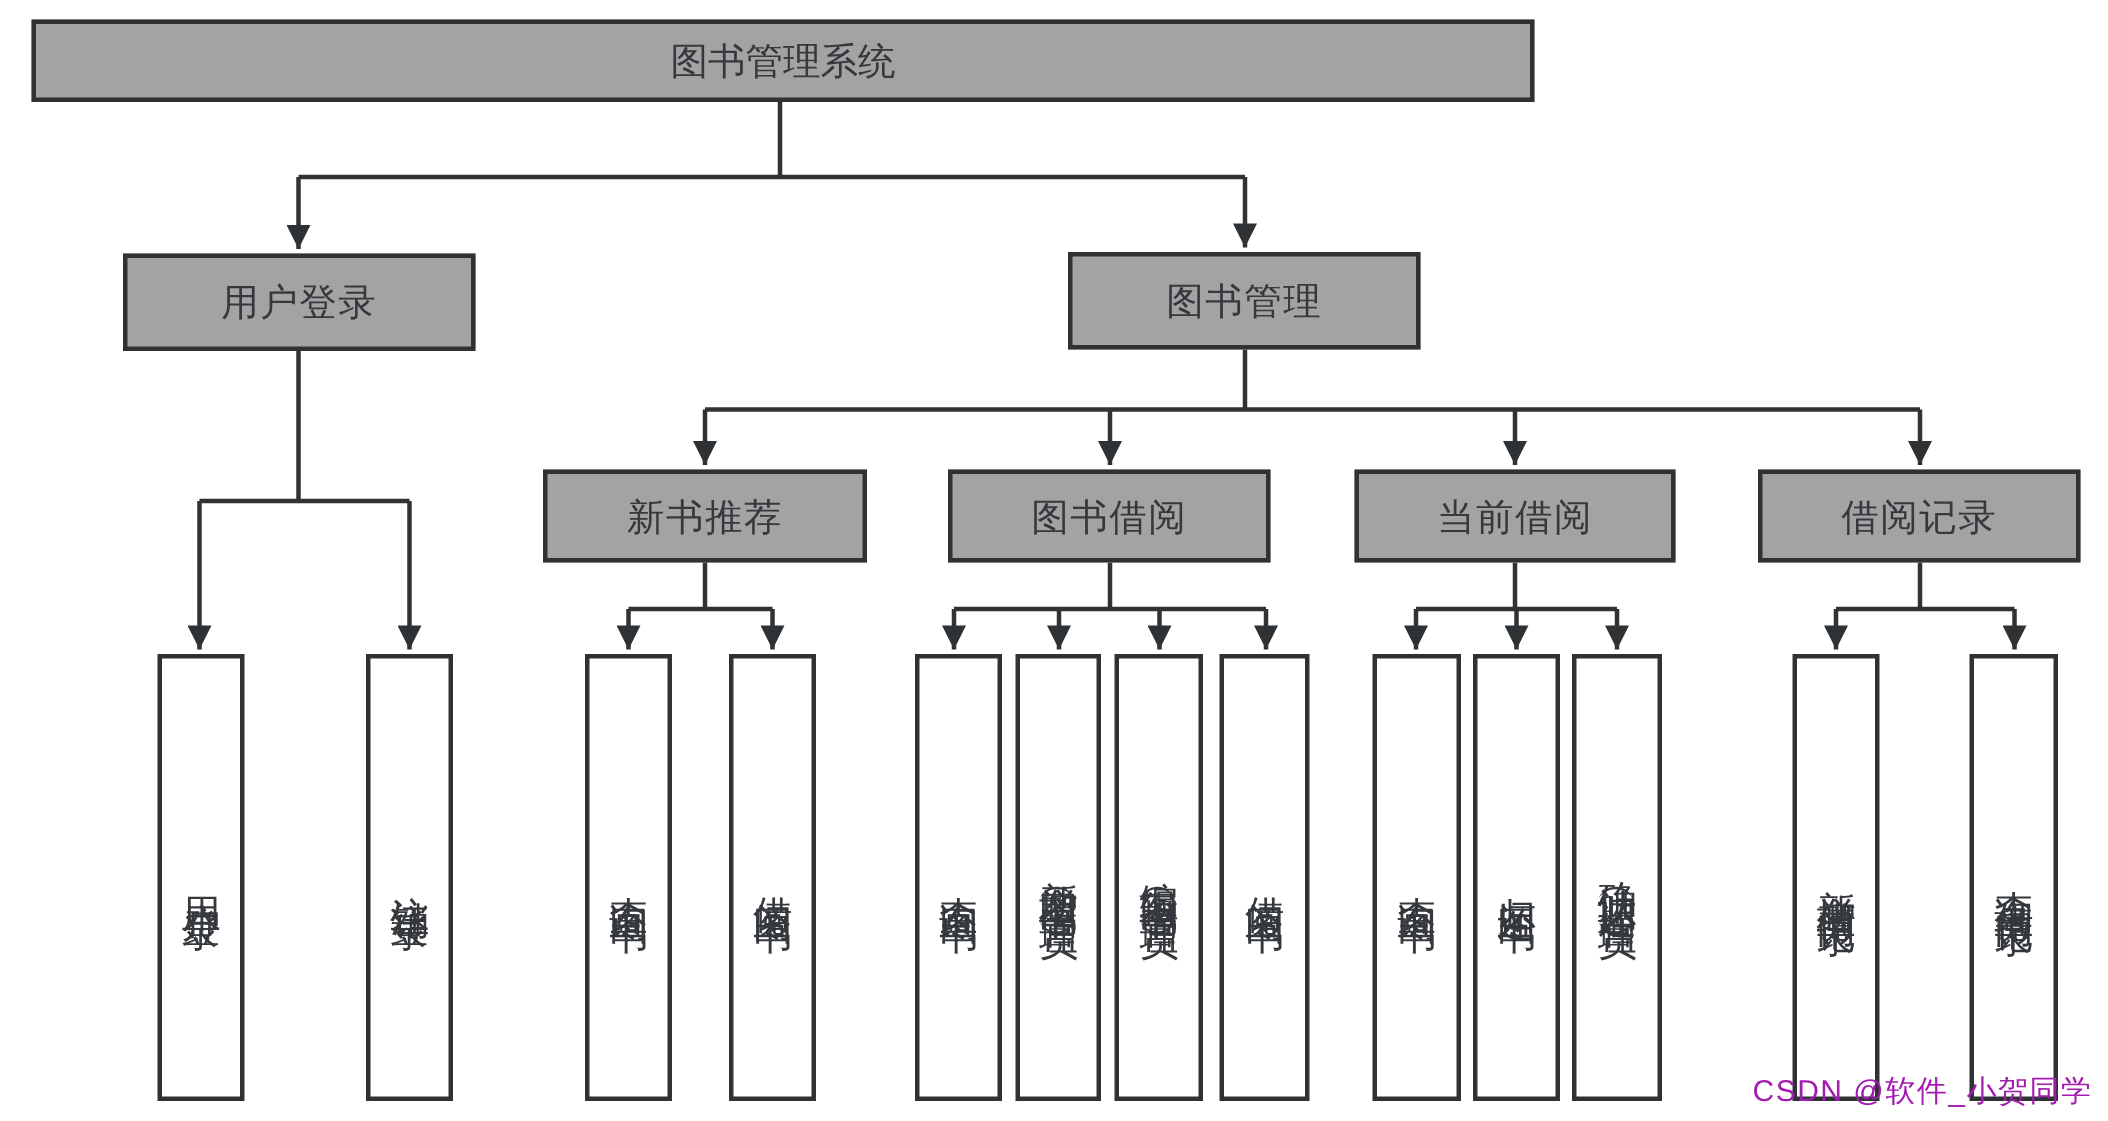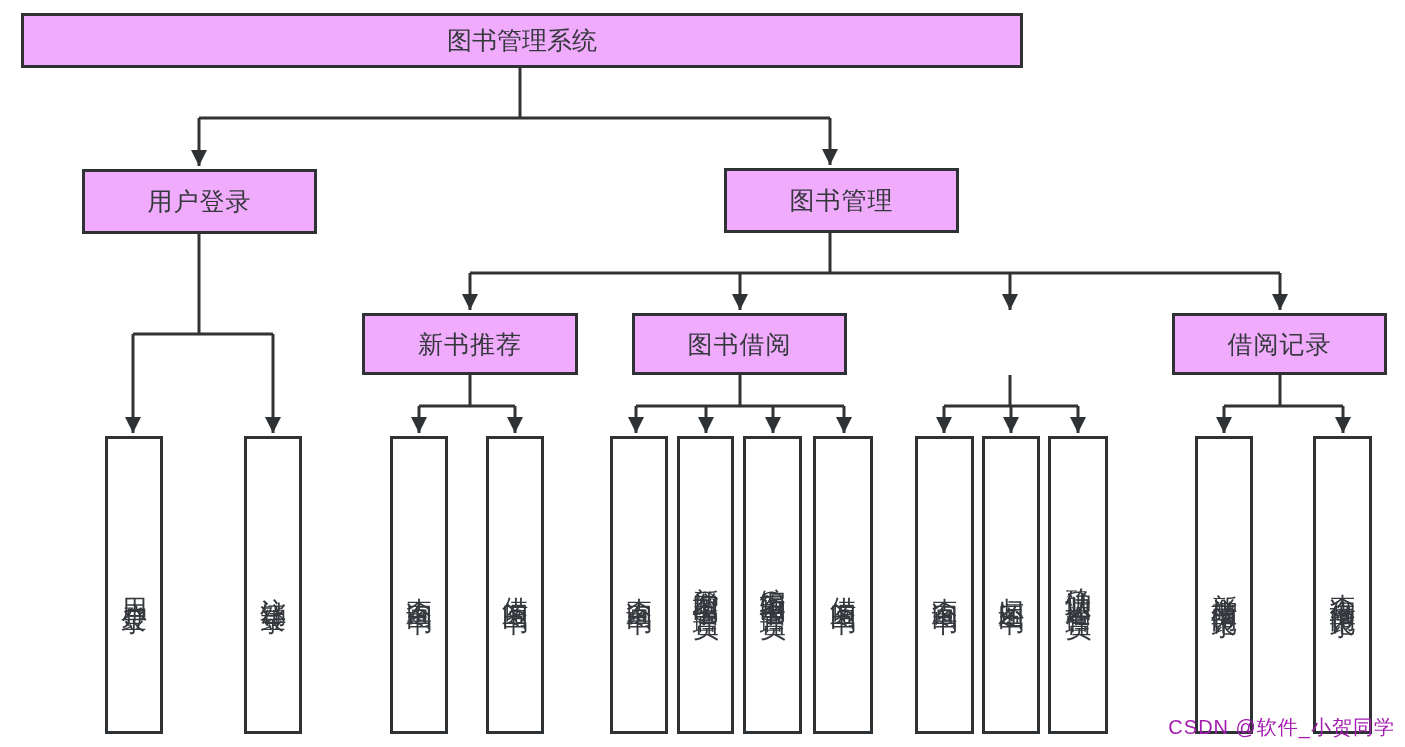--- a/index.html
+++ b/index.html
@@ -17,21 +17,21 @@
   }
   #connectors {
     position: absolute;
     left: 0; top: 0;
     width: 1405px; height: 747px;
     z-index: 0;
   }
   .hbox {
     position: absolute;
     box-sizing: border-box;
-    background: #f0abfc;
+    background: #a3a3a3;
     border: 3px solid #2f3235;
     display: flex;
     align-items: center;
     justify-content: center;
     font-size: 25px;
     letter-spacing: 1px;
     color: #35383d;
     z-index: 2;
   }
   .leaf {
@@ -51,21 +51,21 @@
     text-orientation: mixed;
     font-size: 26px;
     letter-spacing: 4px;
     line-height: 1.05;
     color: #35383d;
     white-space: nowrap;
   }
   
   .n-root            { left: 21px;   top: 13px;  width: 1002px; height: 55px; letter-spacing: 0; }
   .n-user-login      { left: 82px;   top: 169px; width: 235px;  height: 65px; }
-  .n-book-mgmt       { left: 712px;  top: 168px; width: 235px;  height: 65px; margin-left: 12px; }
+  .n-book-mgmt       { left: 712px;  top: 168px; width: 235px;  height: 65px; }
   .n-new-book        { left: 362px;  top: 313px; width: 216px;  height: 62px; }
   .n-book-borrow     { left: 632px;  top: 313px; width: 215px;  height: 62px; }
   .n-current-borrow  { left: 903px;  top: 313px; width: 214px;  height: 62px; }
   .n-borrow-records  { left: 1172px; top: 313px; width: 215px;  height: 62px; align-items: center; }
 
   .l-g1c1 { left: 105px;  width: 58px; }
   .l-g1c2 { left: 244px;  width: 58px; }
   .l-g2c1 { left: 390px;  width: 58px; }
   .l-g2c2 { left: 486px;  width: 58px; }
   .l-g3c1 { left: 610px;  width: 58px; }
@@ -154,20 +154,23 @@
   <div class="hbox n-book-mgmt">
     <span>图书管理</span>
   </div>
 
   <div class="hbox n-new-book">
     <span>新书推荐</span>
   </div>
   <div class="hbox n-book-borrow">
     <span>图书借阅</span>
   </div>
+  <div class="hbox n-current-borrow">
+    <span>当前借阅</span>
+  </div>
   <div class="hbox n-borrow-records">
     <span>借阅记录</span>
   </div>
 
   <div class="leaf l-g1c1">
     <span class="vtext">用户登录</span>
   </div>
   <div class="leaf l-g1c2">
     <span class="vtext">注销登录</span>
   </div>

